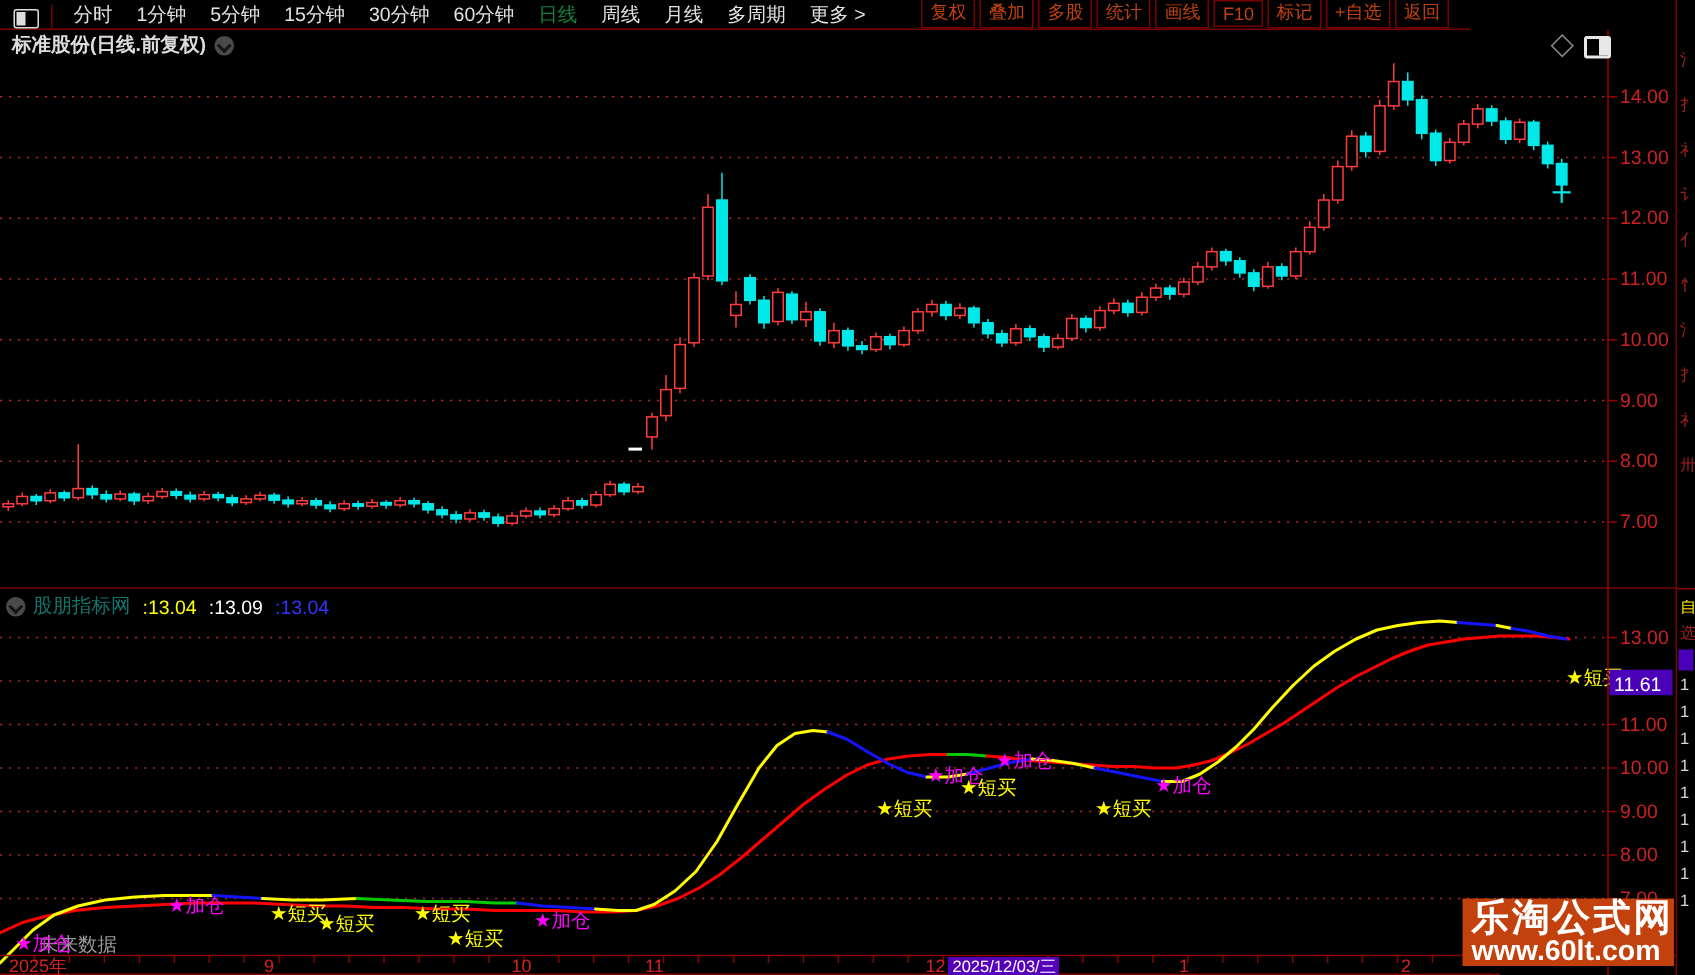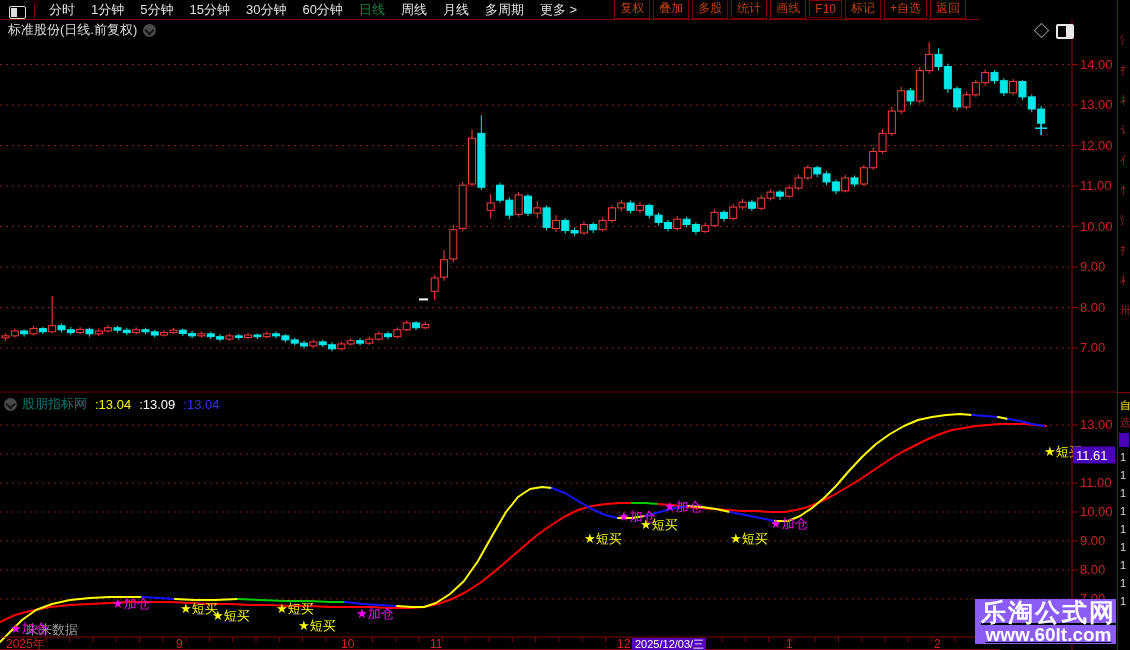--- a/index.html
+++ b/index.html
@@ -9,41 +9,41 @@
   #toolbar{position:absolute;left:0;top:0;width:980px;height:20px;display:flex;align-items:flex-end;
     border-bottom:1px solid #7a0000;box-sizing:border-box;}
   #winicon{width:15px;height:11px;border:1px solid #ddd;border-radius:2px;margin:0 8px 0 9px;position:relative;}
   #winicon::after{content:"";position:absolute;left:1px;top:1px;bottom:1px;width:6px;background:#ddd;}
   #tb-sep{width:1px;height:16px;background:#7a0000;margin-right:6px;}
   .ptab{color:#e2e2e2;font-size:13px;padding:0 8px;white-space:nowrap;cursor:default;}
   .ptab.active{color:#15803d;}
   #tb-right{margin-left:auto;display:flex;align-items:center;gap:3px;padding-right:14px;}
   .abtn{color:#c2410c;font-size:12px;border:1px solid #7a0000;padding:1px 5px;white-space:nowrap;}
   
-  #titlebar{position:absolute;left:8px;top:22px;height:16px;display:flex;align-items:center;color:#dcdcdc;font-size:13px;}
+  #titlebar{position:absolute;left:8px;top:22px;height:16px;display:flex;align-items:center;color:#dcdcdc;font-size:13px;font-weight:bold;}
   .cicon{width:13px;height:13px;border-radius:50%;background:#4a4a4a;margin-left:6px;position:relative;}
   .cicon::after{content:"";position:absolute;left:3px;top:3px;width:5px;height:5px;border-left:2px solid #141414;border-bottom:2px solid #141414;transform:rotate(-45deg);}
   #indheader{position:absolute;left:4px;top:396px;height:16px;display:flex;align-items:center;font-size:13px;}
   #indheader .cicon{margin:0 5px 0 0;}
   #indheader .ititle{color:#0f766e;}
   .val-y{color:#ffff00;margin-left:8px;} .val-r{color:#ffffff;margin-left:8px;} .val-b{color:#3333ff;margin-left:8px;}
   
   #chicons{position:absolute;left:1034px;top:22px;width:40px;height:16px;}
   #diamond{position:absolute;left:2px;top:3px;width:9px;height:9px;border:1px solid #8a8a8a;transform:rotate(45deg);}
   #paneicon{position:absolute;left:22px;top:2px;width:14px;height:11px;border:2px solid #e8e8e8;border-radius:2px;}
   #paneicon::after{content:"";position:absolute;right:0;top:0;bottom:0;width:6px;background:#e8e8e8;}
   
   #strip{position:absolute;left:1117px;top:0;width:13px;height:650px;border-left:1px solid #7a0000;box-sizing:border-box;overflow:hidden;}
   .frag{position:absolute;left:2px;width:10px;color:#a02020;font-size:11px;line-height:11px;overflow:hidden;}
   #strip .hl{color:#ffe000;}
   #strip .dg{color:#d8d8d8;}
   #strip .pblock{position:absolute;left:1px;width:10px;height:14px;background:#4a00b8;}
   #strip .sborder{position:absolute;left:0;width:13px;height:1px;background:#8b0000;}
   
-  #wm{position:absolute;right:14px;bottom:6px;text-align:center;background:#8b5cf6;padding-left:6px;text-decoration:underline;}
+  #wm{position:absolute;right:14px;bottom:6px;text-align:left;background:#c2410c;padding-left:6px;}
   #wm .l1{color:#fff;font-size:25px;font-weight:bold;letter-spacing:2px;line-height:26px;}
   #wm .l2{color:#fff;font-size:19px;font-weight:bold;line-height:19px;}
   svg text{font-family:"Liberation Sans","DejaVu Sans",sans-serif;}
 </style>
 </head>
 <body>
 
 <div id="screen">
 
   <svg id="chart" width="1130" height="650" style="position:absolute;left:0;top:0">

